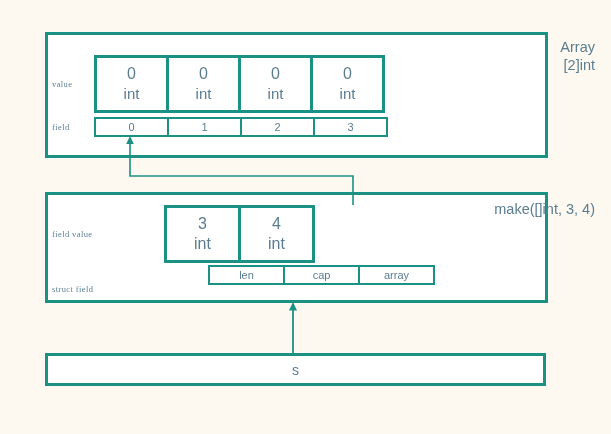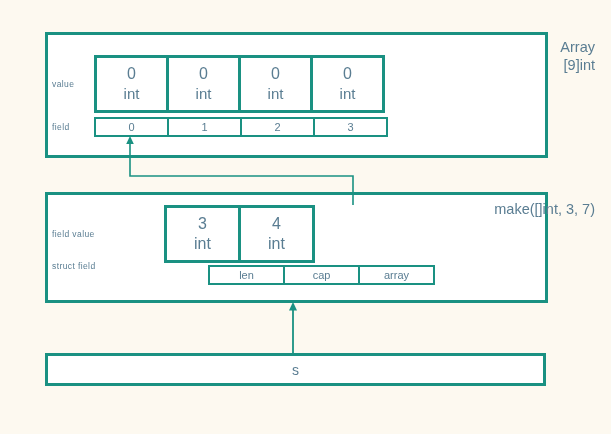--- a/index.html
+++ b/index.html
@@ -37,30 +37,30 @@
     width: 503px; height: 111px;
   }
   #var-panel {
     left: 45px; top: 353px;
     width: 501px; height: 33px;
   }
 
   
   .side-label {
     position: absolute;
-    font-family: Liberation Sans, sans-serif;
+    font-family: Liberation Serif, serif;
     font-size: 8.5px;
     color: #5a7d92;
     letter-spacing: 0.4px;
     white-space: nowrap;
   }
   #label-value      { left: 52px;  top: 79px; }
   #label-index      { left: 52px;  top: 122px; }
   #label-filedvalue { left: 52px;  top: 229px; }
-  #label-structfield{ left: 52px;  top: 261px; }
+  #label-structfield{ left: 52px;  top: 284px; }
 
   
   .caption {
     position: absolute;
     text-align: right;
     color: #5a7d92;
     font-size: 14.5px;
     line-height: 18px;
     white-space: nowrap;
   }
@@ -136,21 +136,21 @@
 
 <div id="stage">
 
   <div class="panel" id="array-panel"></div>
 
   <div class="side-label" id="label-value">value</div>
   <div class="side-label" id="label-index">field</div>
 
   <div class="caption" id="array-caption">
     <div>Array</div>
-    <div>[9]int</div>
+    <div>[2]int</div>
   </div>
 
   <div class="cellrow" id="array-values">
     <div class="cell cell-big">
       <span class="v1">0</span>
       <span class="v2">int</span>
     </div>
     <div class="cell cell-big">
       <span class="v1">0</span>
       <span class="v2">int</span>
@@ -171,21 +171,21 @@
     <div class="cell cell-thin">2</div>
     <div class="cell cell-thin">3</div>
   </div>
 
   <div class="panel" id="slice-panel"></div>
 
   <div class="side-label" id="label-filedvalue">field value</div>
   <div class="side-label" id="label-structfield">struct field</div>
 
   <div class="caption" id="slice-caption">
-    <div>make([]int, 3, 7)</div>
+    <div>make([]int, 3, 4)</div>
   </div>
 
   <div class="cellrow" id="slice-values">
     <div class="cell cell-slice-big">
       <span>3</span>
       <span>int</span>
     </div>
     <div class="cell cell-slice-big">
       <span>4</span>
       <span>int</span>

